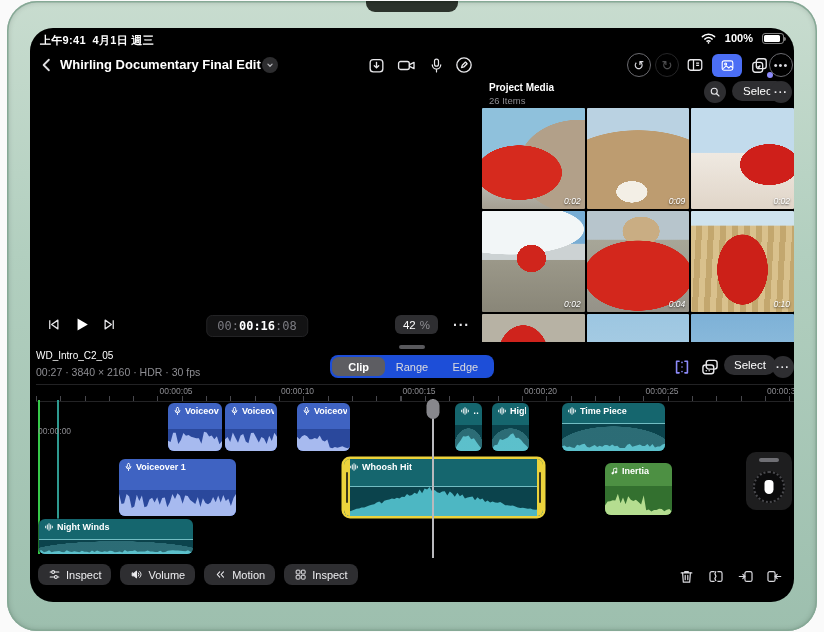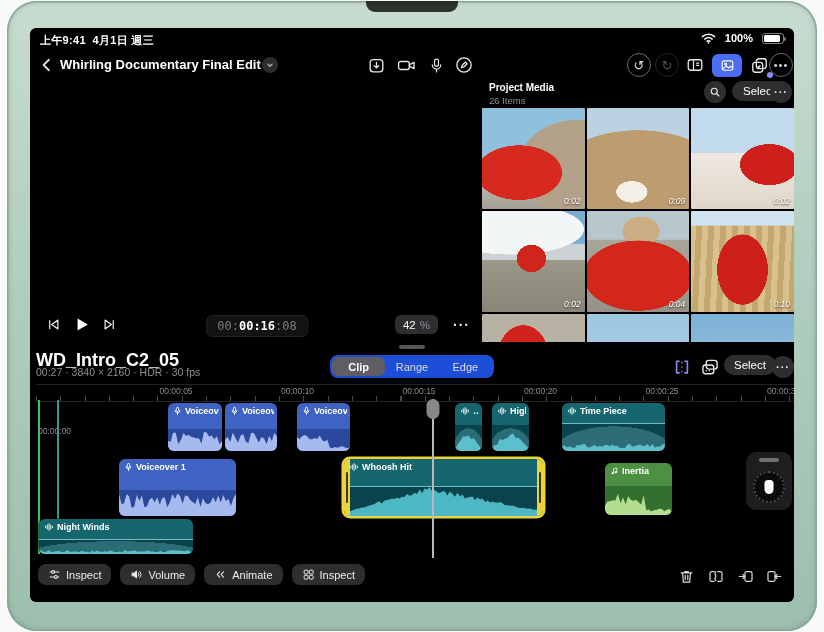--- a/index.html
+++ b/index.html
@@ -3,21 +3,21 @@
 <meta charset="utf-8">
 <style>
   *{box-sizing:border-box;margin:0;padding:0}
   html,body{width:824px;height:632px;background:#fafafa;font-family:"Liberation Sans","DejaVu Sans",sans-serif;overflow:hidden}
   .stage{position:relative;width:824px;height:632px}
   
   .device{position:absolute;left:7px;right:7px;top:1px;bottom:1px;border-radius:30px;
     background:linear-gradient(180deg,#c8dccf 0%,#b2cfbf 40%,#9dbfae 100%);
     box-shadow:inset 0 0 0 1.5px #86a996, inset 0 0 6px rgba(0,0,0,.25)}
   .camera{position:absolute;top:0;left:50%;transform:translateX(-50%);width:92px;height:11px;background:#10150f;border-radius:0 0 9px 9px;opacity:.85}
-  .screen{position:absolute;left:23px;right:23px;top:27px;bottom:29px;background:#000;border-radius:6px;overflow:hidden}
+  .screen{position:absolute;left:23px;right:23px;top:27px;bottom:29px;background:#000;border-radius:23px;overflow:hidden}
   
   .status{position:absolute;top:0;left:0;width:764px;height:22px;color:#fff;font-size:11px;font-weight:bold}
   .status .left{position:absolute;left:10px;top:5px;letter-spacing:.3px}
   .status .right{position:absolute;right:10px;top:4px;display:flex;align-items:center;gap:9px}
   .batt{position:relative;width:22px;height:11px;border:1px solid rgba(255,255,255,.5);border-radius:3px}
   .batt i{position:absolute;left:1px;top:1px;bottom:1px;width:16px;background:#fff;border-radius:1.5px}
   .batt:after{content:"";position:absolute;right:-3px;top:3px;width:2px;height:4px;background:rgba(255,255,255,.5);border-radius:0 2px 2px 0}
   
   .topbar{position:absolute;top:22px;left:0;width:764px;height:30px}
   .tb-back{position:absolute;left:8px;top:5px}
@@ -65,21 +65,21 @@
   .th3{background:radial-gradient(ellipse 30px 21px at 76% 56%,#cf1f1a 0 97%,rgba(0,0,0,0) 98%),linear-gradient(180deg,#c2dbec 0 44%,#efe9e1 45%,#e0d5c8 100%)}
   .th4{background:radial-gradient(ellipse 15px 14px at 48% 47%,#d0251c 0 97%,rgba(0,0,0,0) 98%),radial-gradient(ellipse 75px 26px at 28% 18%,#f2f6f7 0 97%,rgba(0,0,0,0) 98%),linear-gradient(180deg,#78add4 0 32%,#ccd2d3 33% 48%,#9b9889 49%,#898678 100%)}
   .th5{background:radial-gradient(ellipse 56px 36px at 50% 64%,#d3271c 0 97%,rgba(0,0,0,0) 98%),radial-gradient(ellipse 19px 15px at 53% 20%,#c9ad83 0 97%,rgba(0,0,0,0) 98%),linear-gradient(180deg,#b7c5cc 0 28%,#a7a698 29%,#959288 100%)}
   .th6{background:radial-gradient(ellipse 26px 36px at 50% 58%,#cc2018 0 97%,rgba(0,0,0,0) 98%),linear-gradient(180deg,#cfe3ee 0 14%,rgba(0,0,0,0) 15%),repeating-linear-gradient(93deg,#d9c18d 0 6px,#c3a76e 6px 12px)}
   .th7{background:radial-gradient(ellipse 26px 32px at 40% 42%,#cf231c 0 97%,rgba(0,0,0,0) 98%),linear-gradient(180deg,#b7b2a4 0 48%,#a09a8a 100%)}
   .th8{background:radial-gradient(ellipse 17px 30px at 48% 72%,#c2a075 0 97%,rgba(0,0,0,0) 98%),linear-gradient(180deg,#9cc6e1,#b8d5e7)}
   .th9{background:radial-gradient(ellipse 52px 18px at 38% 58%,#f2f6f7 0 97%,rgba(0,0,0,0) 98%),linear-gradient(180deg,#7db1d7,#a5cae2)}
   
   .tlh{position:absolute;left:0;top:314px;width:764px;height:42px}
   .grabber{position:absolute;left:50%;top:3px;transform:translateX(-50%);width:26px;height:4px;border-radius:2px;background:#58585c}
-  .tl-name{position:absolute;left:6px;top:8px;color:#fff;font-size:18px;font-weight:bold}
+  .tl-name{position:absolute;left:6px;top:8px;color:#fff;font-size:10px;font-weight:normal}
   .tl-meta{position:absolute;left:6px;top:24px;color:#8e8e93;font-size:10.5px}
   .seg{position:absolute;left:300px;top:13px;width:164px;height:23px;background:#1d4ed8;border-radius:8px;display:flex;padding:2px}
   .seg div{flex:1;display:flex;align-items:center;justify-content:center;color:#dcdcde;font-size:11px;border-radius:6.5px}
   .seg .on{background:#5d5d62;color:#fff;font-weight:bold}
   .tlh .ic{position:absolute;top:13px;width:24px;height:24px;display:flex;align-items:center;justify-content:center}
   .tl-select{position:absolute;left:694px;top:13px;padding:4px 10px}
   .tl-more{position:absolute;left:742px;top:14px;width:22px;height:22px;border-radius:50%;background:#2e2e31;display:flex;align-items:center;justify-content:center}
   
   .tlb{position:absolute;left:6px;top:356px;width:758px;height:176px;border-top:1px solid #222224}
   .rlabel{position:absolute;top:1px;color:#8c8c91;font-size:8.5px;white-space:nowrap}
@@ -517,21 +517,21 @@
               <svg width="13" height="13" viewBox="0 0 24 24" fill="none" stroke="#ededf0" stroke-width="1.8" stroke-linecap="round" stroke-linejoin="round">
                 <path d="M4 9.5v5h3.5l4.5 4v-13l-4.5 4z" fill="#ededf0"></path>
                 <path d="M15.5 9a4.5 4.5 0 010 6M18 6.5a8 8 0 010 11"></path>
               </svg>
               <span>Volume</span>
             </span>
           <span class="bbtn">
               <svg width="13" height="13" viewBox="0 0 24 24" fill="none" stroke="#ededf0" stroke-width="2" stroke-linecap="round" stroke-linejoin="round">
                 <path d="M10.5 7L6 12l4.5 5M17.5 7L13 12l4.5 5"></path>
               </svg>
-              <span>Animate</span>
+              <span>Motion</span>
             </span>
           <span class="bbtn">
               <svg width="13" height="13" viewBox="0 0 24 24" fill="none" stroke="#ededf0" stroke-width="1.8">
                 <rect x="4" y="4" width="7" height="7" rx="1.5"></rect>
                 <rect x="13.5" y="4" width="7" height="7" rx="1.5"></rect>
                 <rect x="4" y="13.5" width="7" height="7" rx="1.5"></rect>
                 <rect x="13.5" y="13.5" width="7" height="7" rx="1.5"></rect>
               </svg>
               <span>Inspect</span>
             </span>

